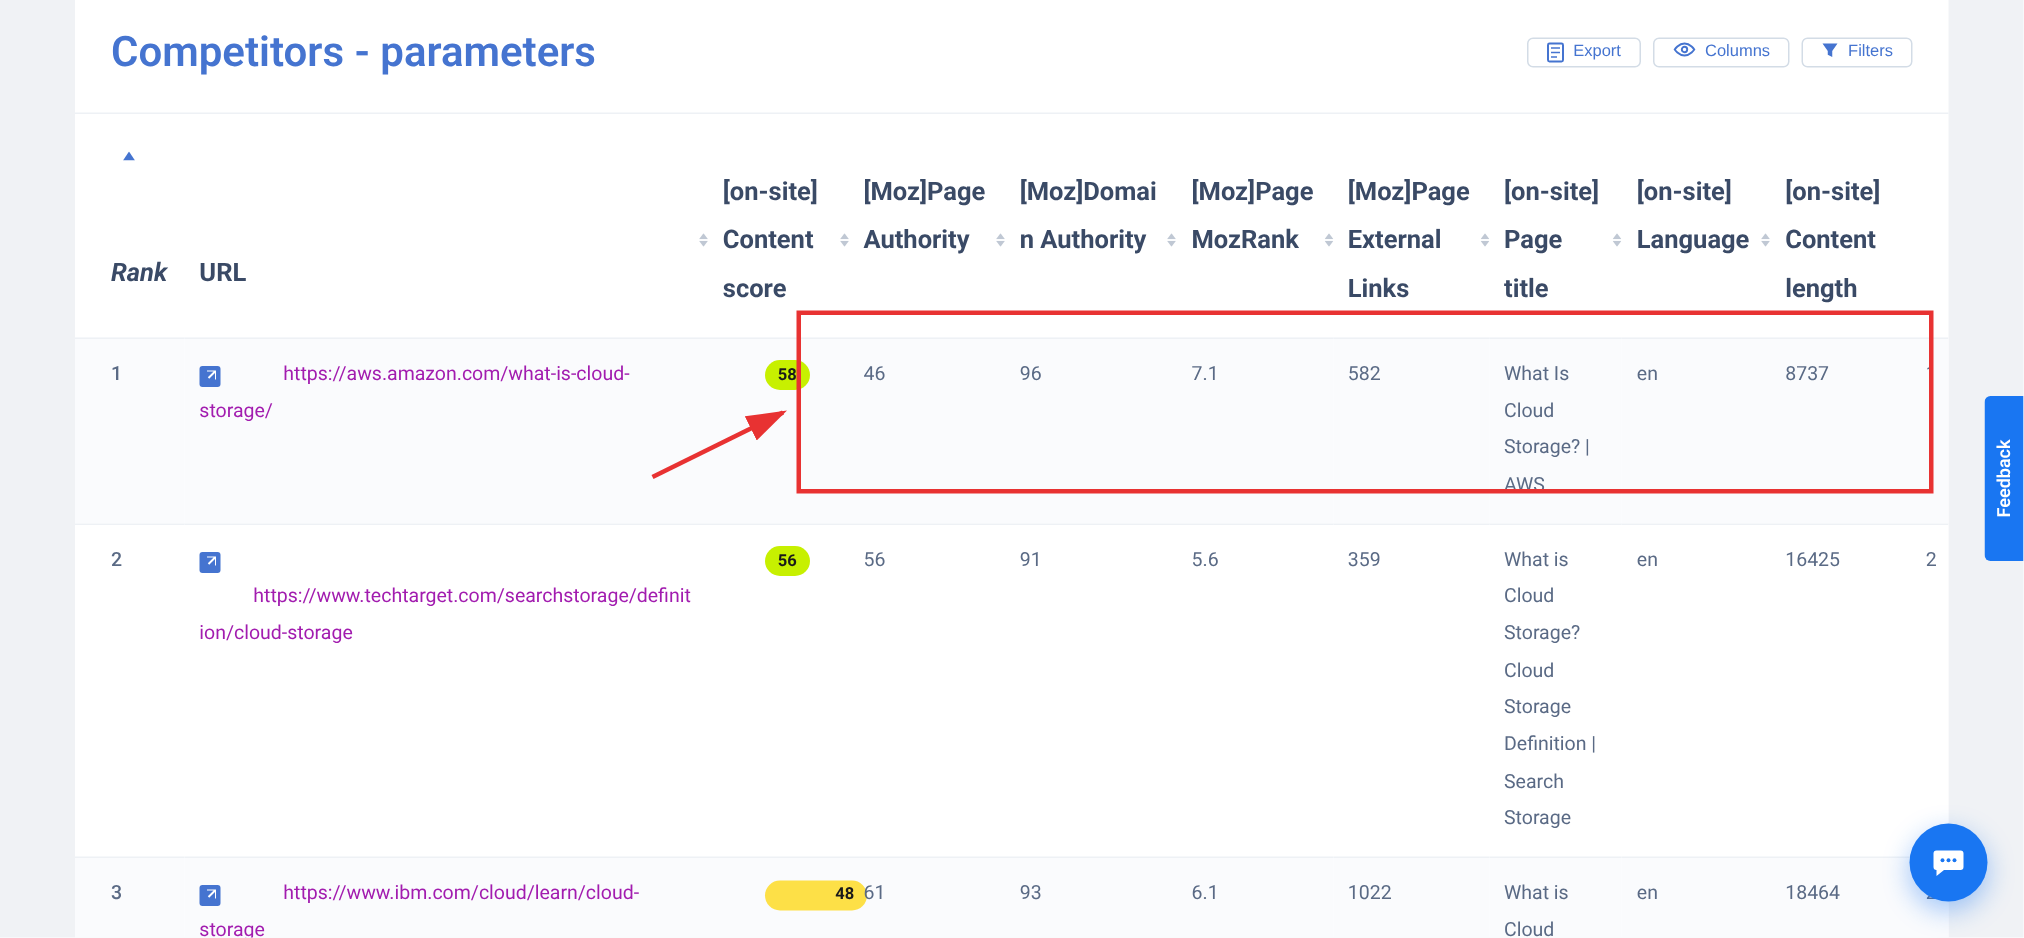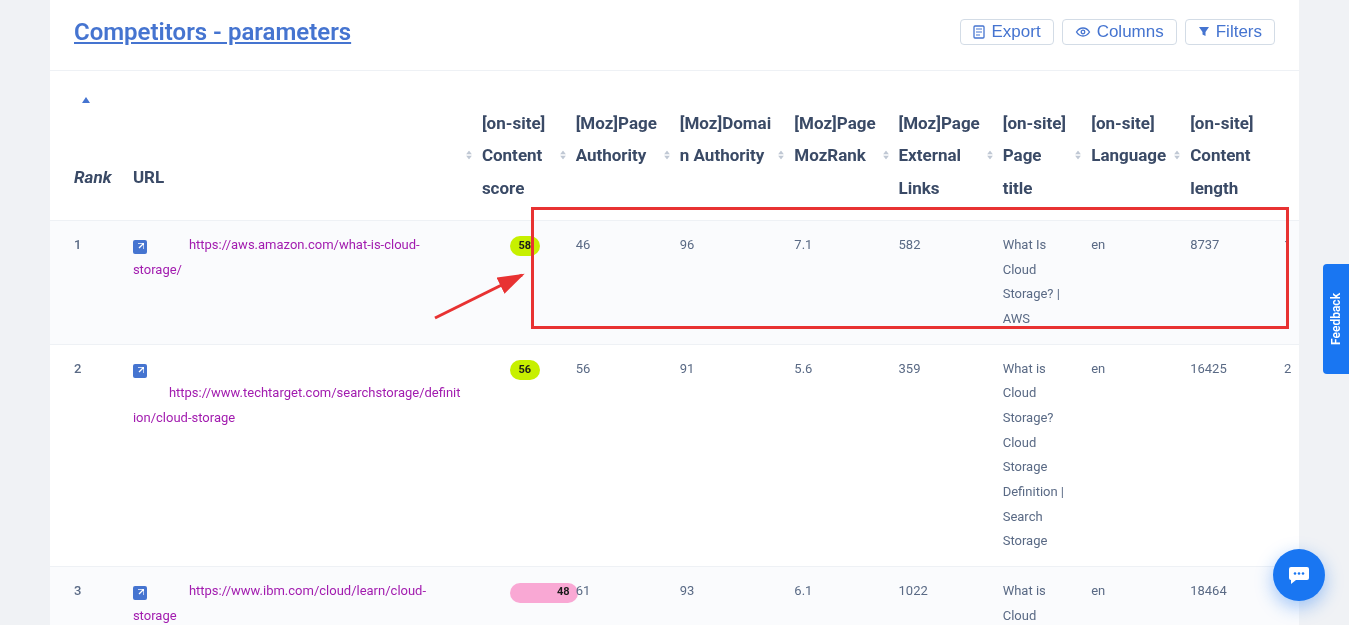--- a/index.html
+++ b/index.html
@@ -22,38 +22,37 @@
   }
   .header {
     display: flex;
     justify-content: space-between;
     align-items: center;
     padding: 18px 24px 24px 24px;
     border-bottom: 1px solid #eef1f5;
   }
   .title {
     color: #4574d0;
-    font-size: 24px;
+    font-size: 28px;
     font-weight: 600;
-    text-decoration: underline;
   }
   .buttons {
     display: flex;
     gap: 8px;
   }
   .btn {
     display: inline-flex;
-    align-items: center;
+    align-items: flex-start;
     gap: 6px;
     border: 1px solid #d3dce6;
     background: #fff;
     color: #4574d0;
     border-radius: 4px;
     padding: 2px 12px;
-    font-size: 17px;
+    font-size: 11px;
     cursor: pointer;
     font-weight: 500;
   }
   .icon { display: inline-flex; align-items: center; justify-content: center; }
   .table-wrap {
     padding: 20px 0 0 0;
     overflow: auto;
   }
   table {
     width: 100%;
@@ -115,21 +114,21 @@
     min-width: 30px;
     height: 20px;
     padding: 0 8px;
     border-radius: 10px;
     font-size: 11px;
     font-weight: 700;
     color: #1a1a1a;
     margin-left: 28px;
   }
   .badge.lime { background: #c7f000; }
-  .badge.yellow { background: #f9a8d4; padding-left: 47px; }
+  .badge.yellow { background: #fde047; padding-left: 47px; }
   .highlight-box {
     position: absolute;
     border: 3px solid #e83232;
     pointer-events: none;
     z-index: 20;
   }
   .arrow {
     position: absolute;
     pointer-events: none;
     z-index: 21;

